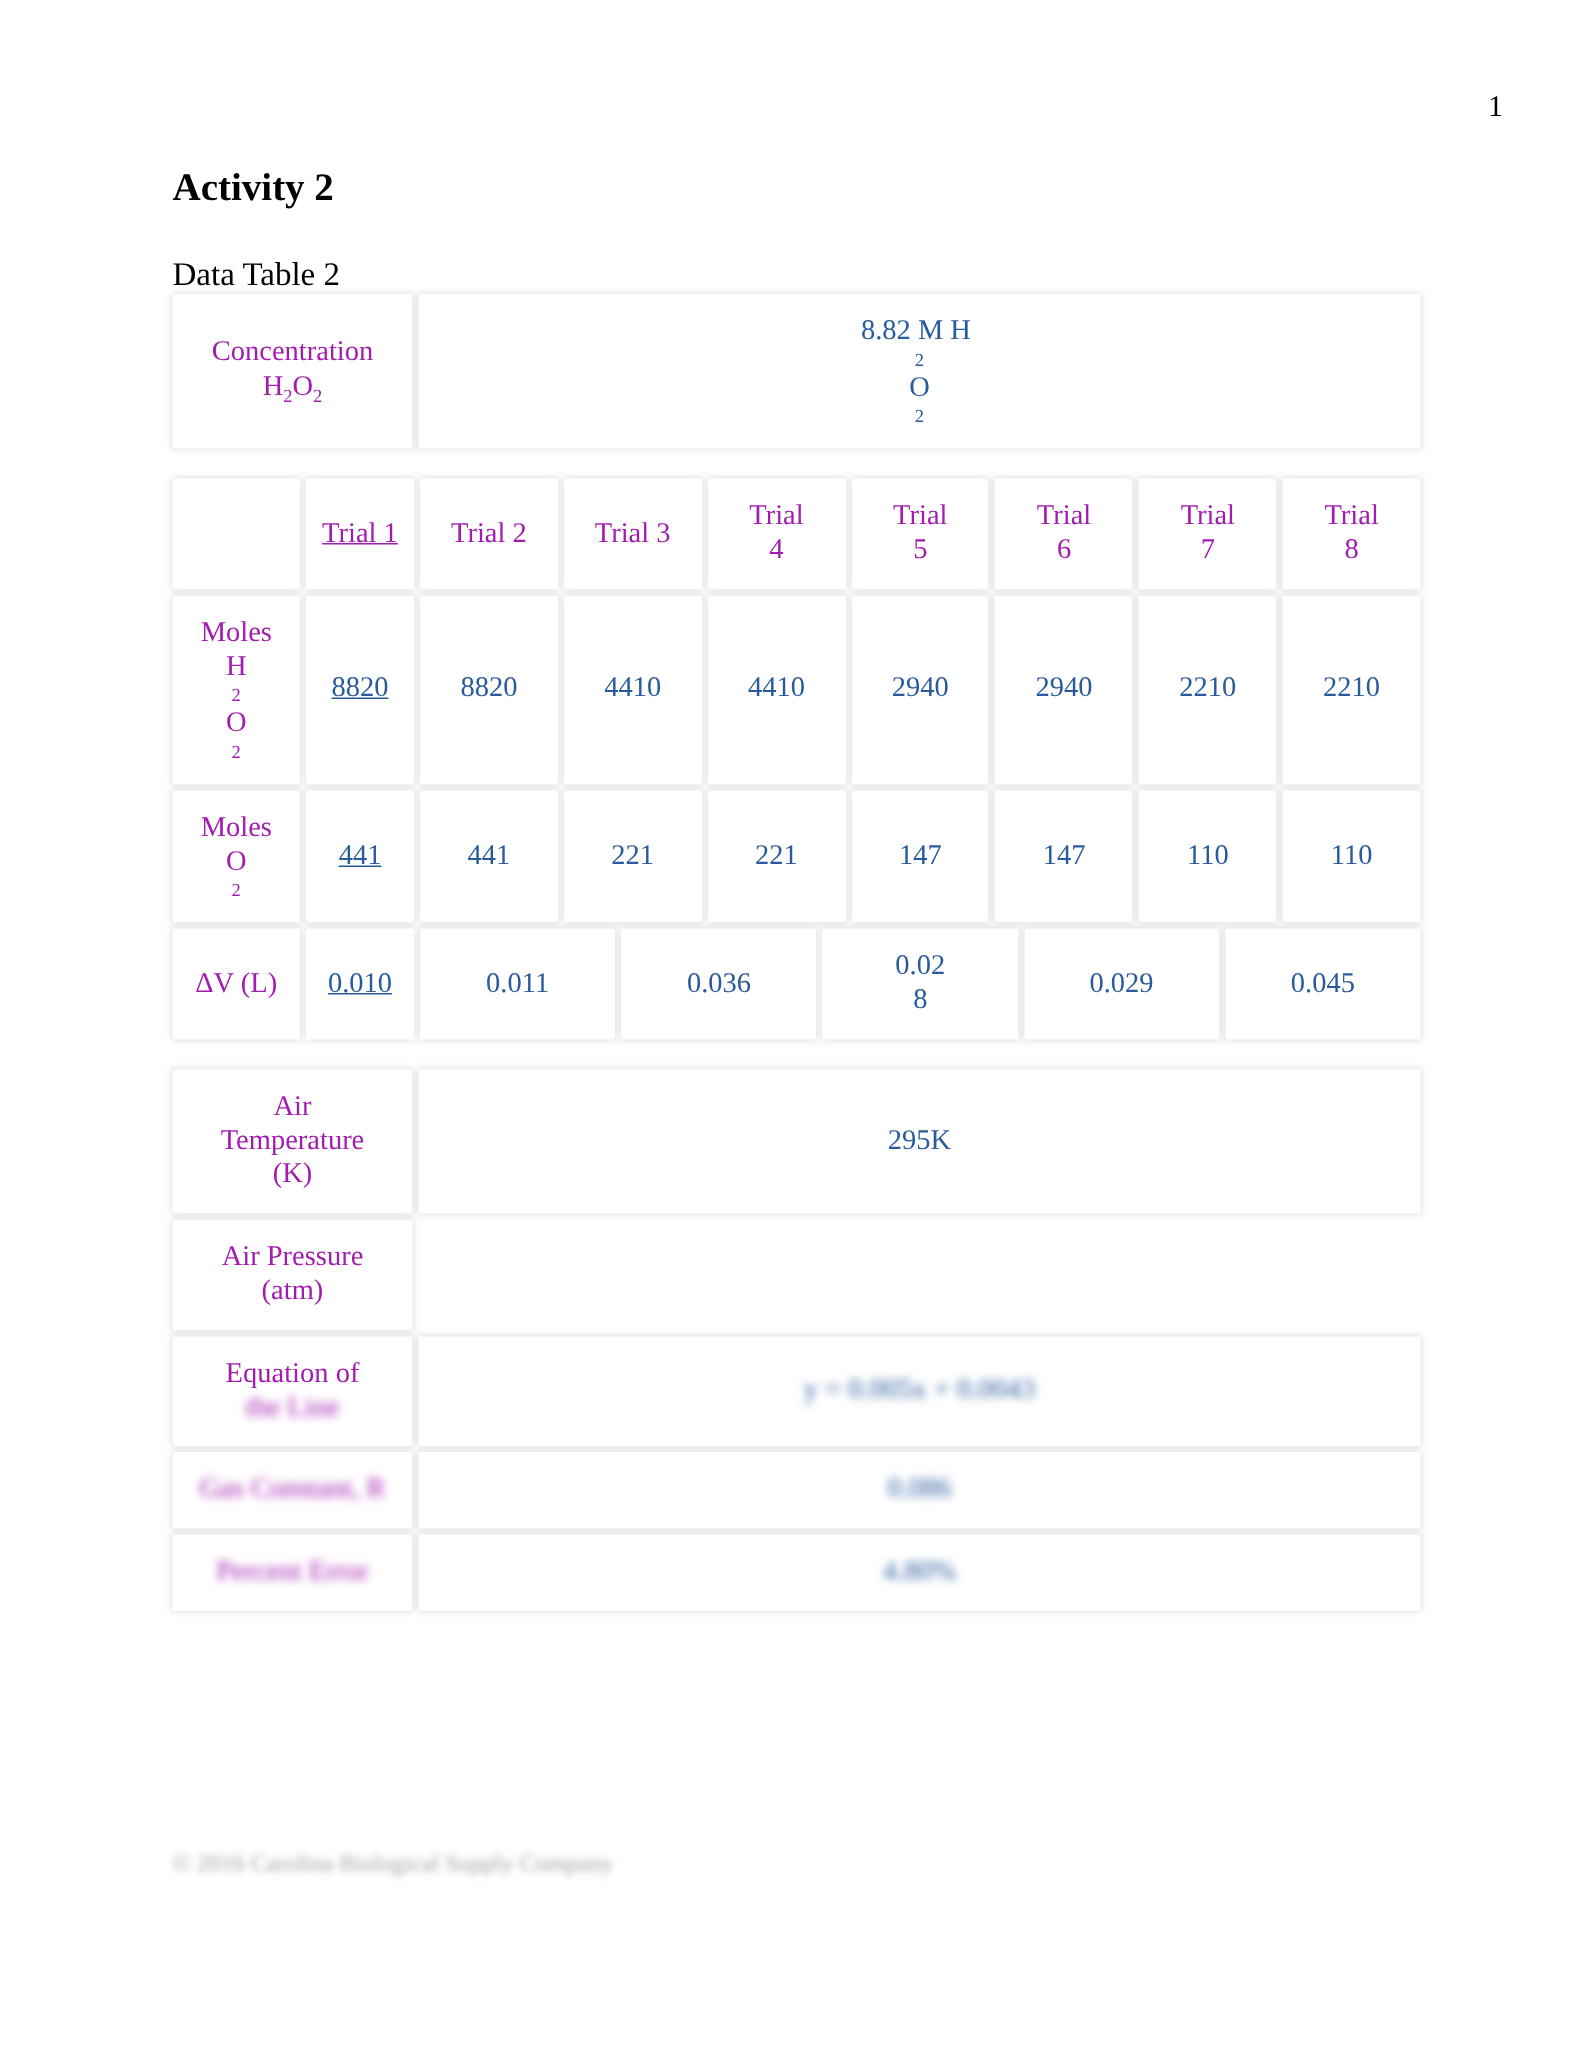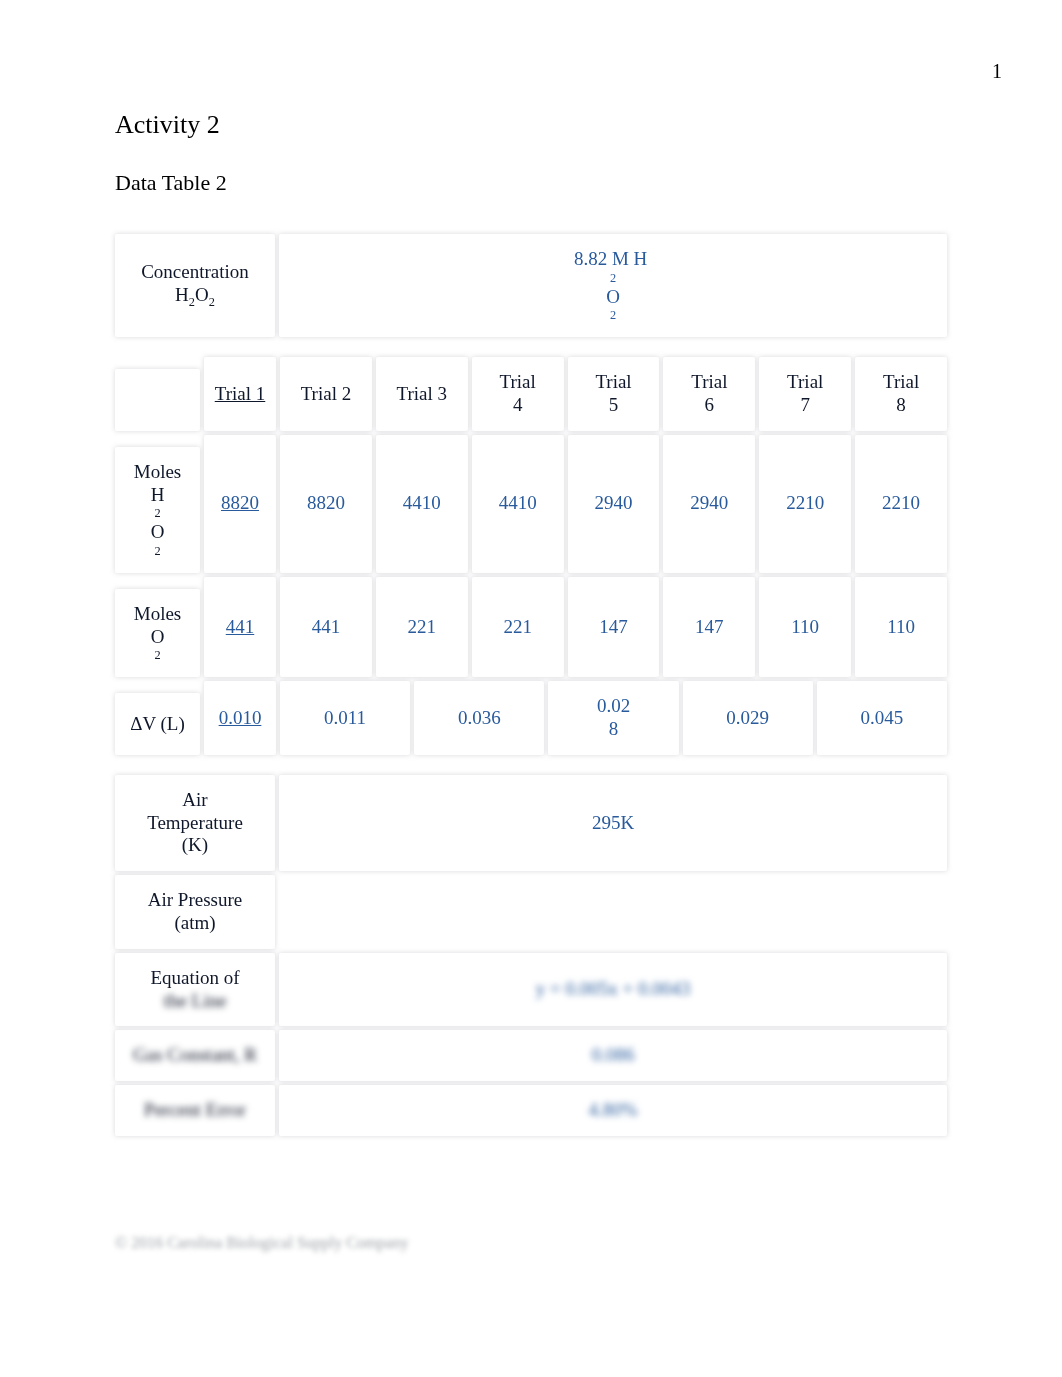--- a/index.html
+++ b/index.html
@@ -15,28 +15,27 @@
       top: 60px;
       right: 60px;
       font-size: 20px;
       color: #000;
     }
     .content {
       padding: 110px 115px 0 115px;
     }
     h1 {
       font-size: 26px;
-      font-weight: normal;
+      font-weight: bold;
       margin-bottom: 30px;
       color: #000;
     }
     h2 {
       font-size: 22px;
       font-weight: normal;
-      margin-bottom: 38px;
       color: #000;
     }
     .table-block {
       width: 100%;
       margin-bottom: 20px;
     }
     .row {
       display: flex;
       align-items: stretch;
       gap: 4px;
@@ -46,29 +45,29 @@
       background: #ffffff;
       box-shadow: 0 0 5px rgba(180, 180, 190, 0.5);
       border-radius: 2px;
       display: flex;
       flex-direction: column;
       justify-content: center;
       align-items: center;
       text-align: center;
       padding: 14px 4px;
       font-size: 19px;
-      color: #0f172a;
+      color: #a21caf;
       line-height: 1.2;
     }
     .cell.value { color: #285a9c; }
     .label-col { flex: 0 0 160px; }
     .wide-value { flex: 1; text-align: center; }
     .trial-col { flex: 1; min-width: 0; }
     .trial-col-first { flex: 0 0 72px; text-decoration: underline; }
-    .empty { flex: 0 0 85px; margin-top: 12px; }
+    .empty { flex: 0 0 85px; }
     sub { font-size: 0.65em; }
     .footer {
       position: absolute;
       bottom: 125px;
       left: 115px;
       color: #9ea2a8;
       font-size: 16px;
       filter: blur(2.5px);
     }
     .blur { filter: blur(3px); }

